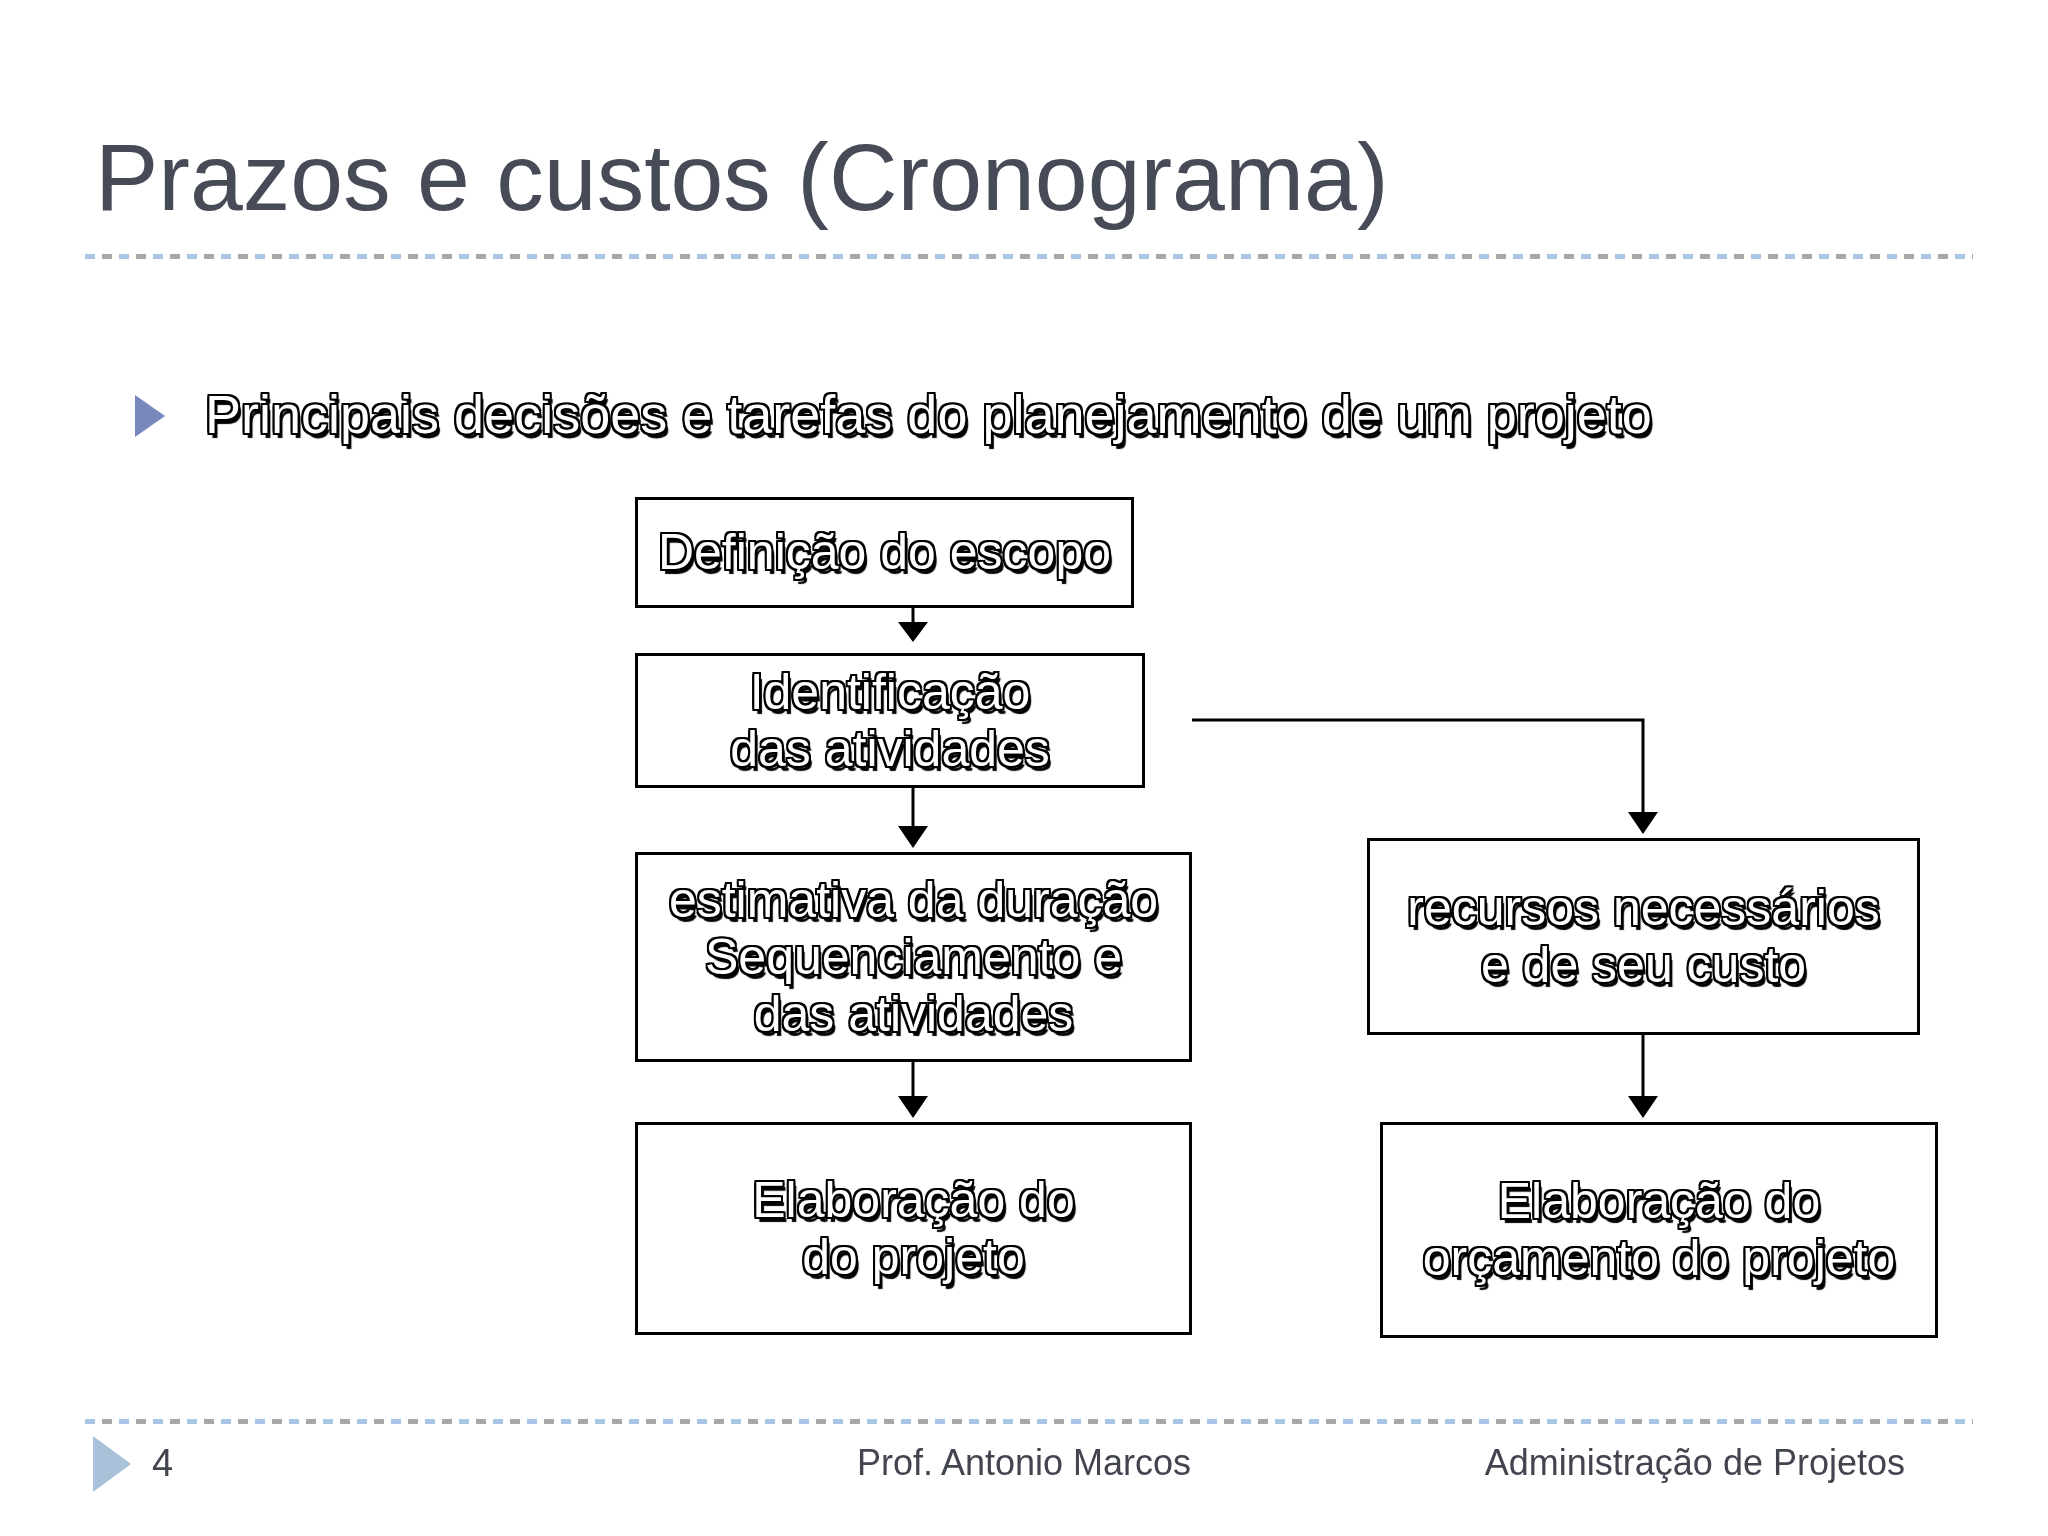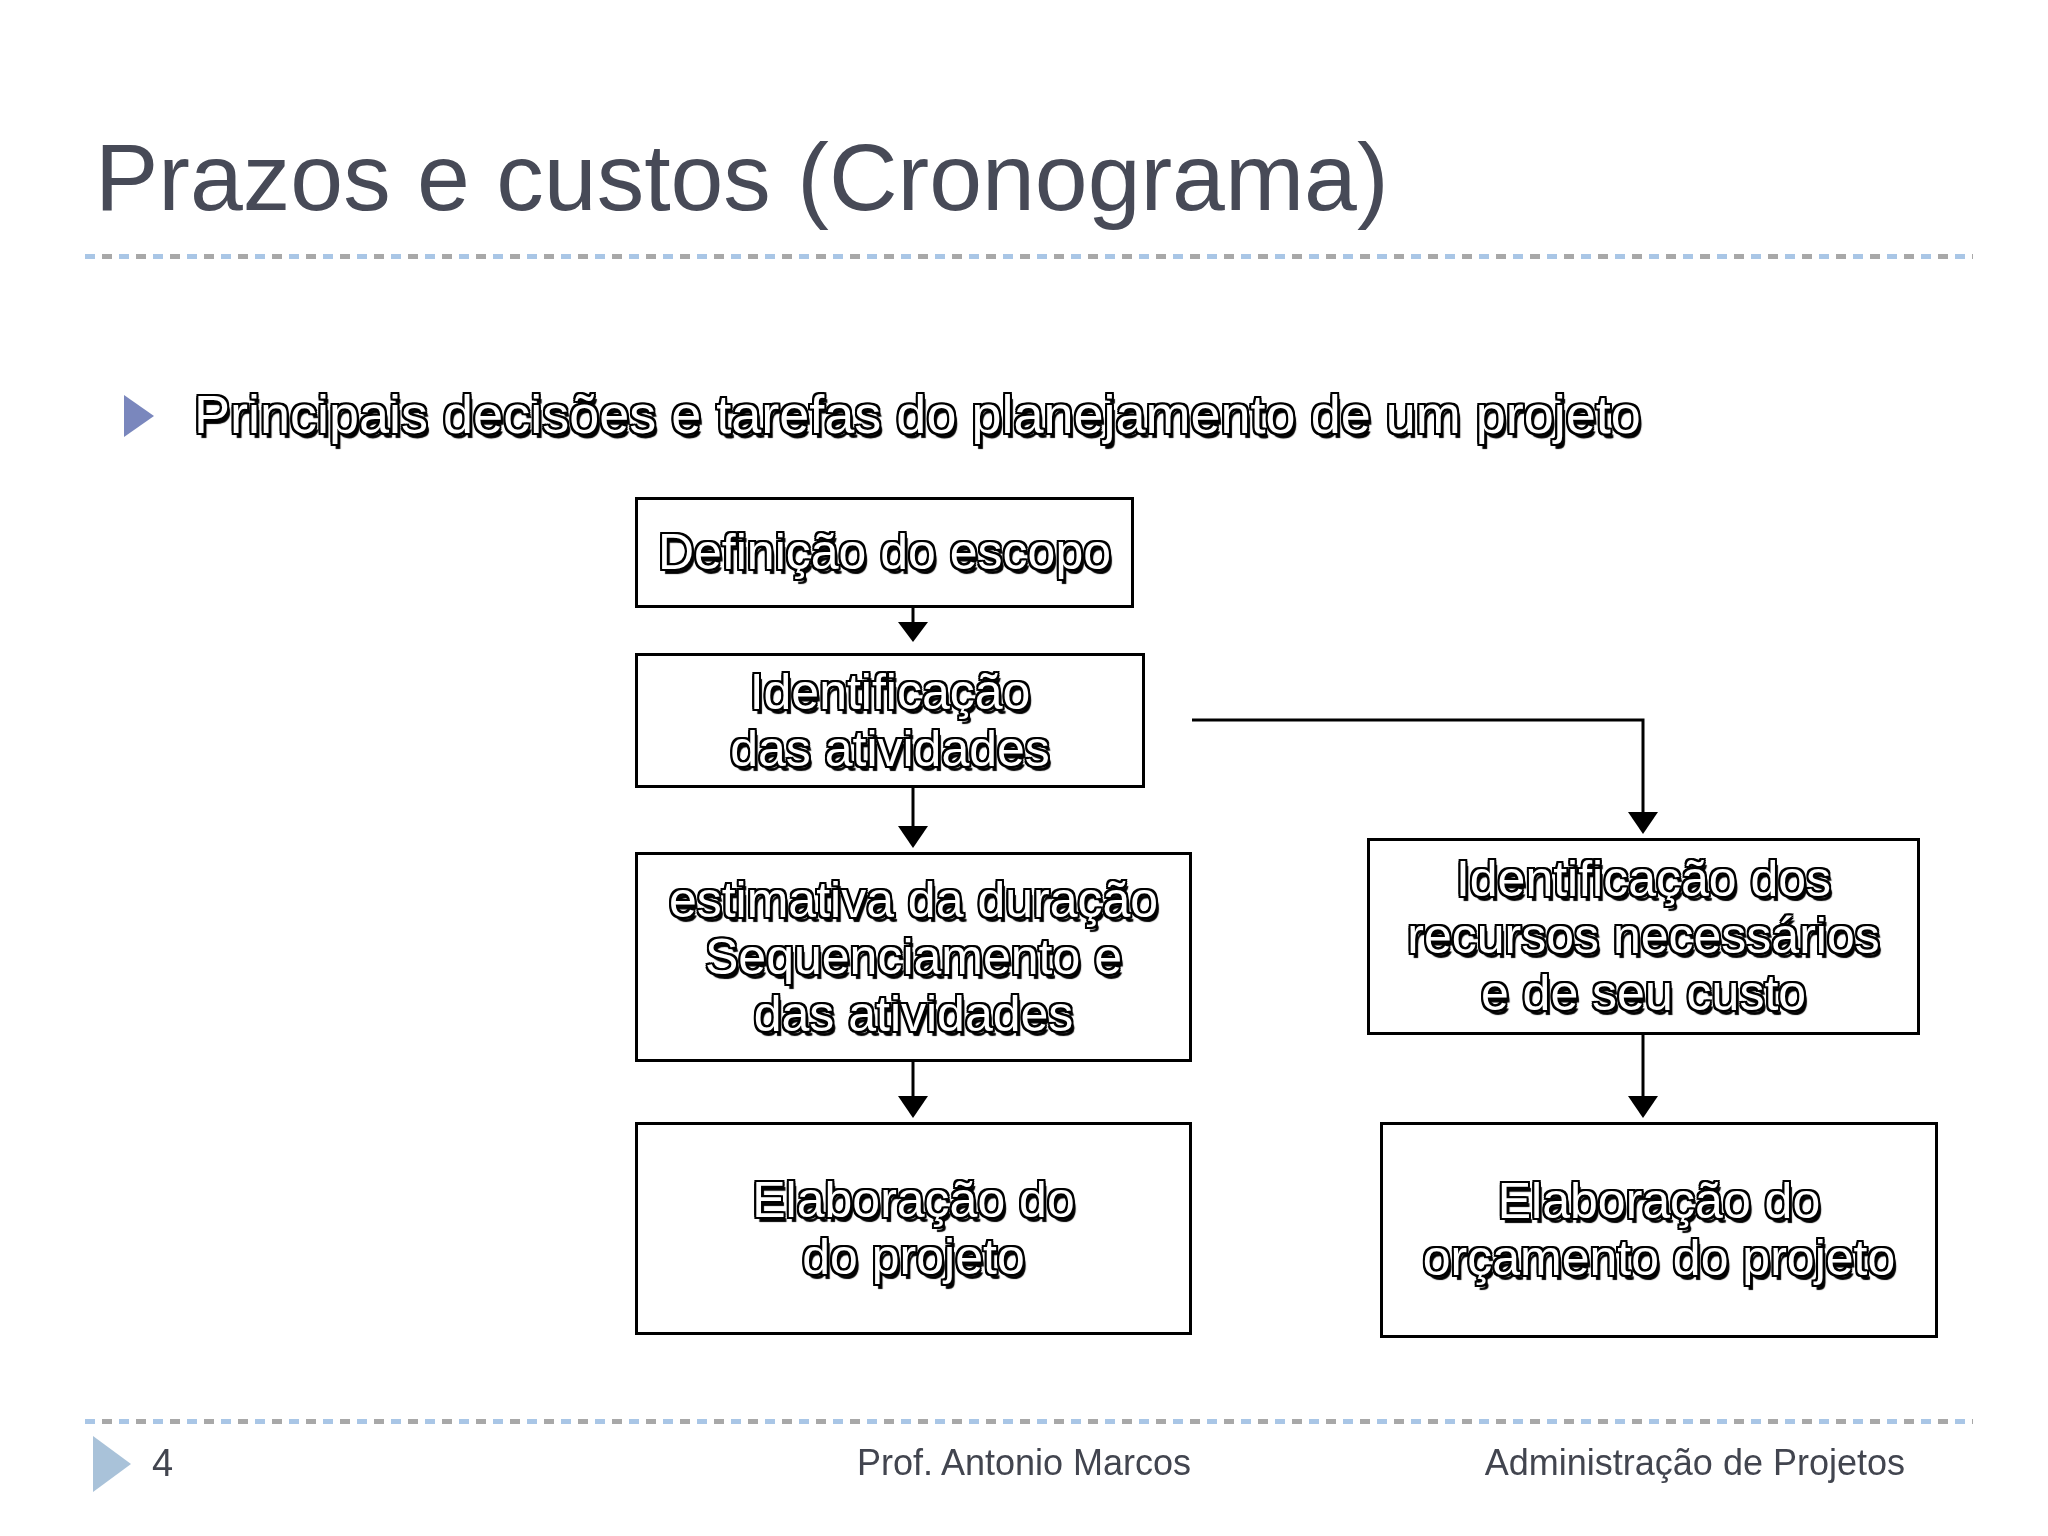--- a/index.html
+++ b/index.html
@@ -38,21 +38,21 @@
       transparent 10px, transparent 17px,
       #a8a8a8 17px, #a8a8a8 27px,
       transparent 27px, transparent 34px);
   }
   .title-rule  { top: 254px; }
   .footer-rule { top: 1419px; }
 
   
   .bullet-row {
     position: absolute;
-    left: 124px; top: 385px;
+    left: 135px; top: 385px;
     display: flex;
     align-items: flex-start;
   }
   .bullet-triangle {
     width: 0; height: 0;
     margin-top: 10px;
     border-left: 30px solid #7a87bd;
     border-top: 21px solid transparent;
     border-bottom: 21px solid transparent;
   }
@@ -163,21 +163,20 @@
     <span class="line">Sequenciamento e</span>
     <span class="line">das atividades</span>
   </div>
 
   <div class="node embossed" style="left:635px; top:1122px; width:557px; height:213px;">
     <span class="line">Elaboração do</span>
     <span class="line">do projeto</span>
   </div>
 
   <div class="node embossed" style="left:1367px; top:838px; width:553px; height:197px;">
-    <span class="line">Identificação dos</span>
     <span class="line">recursos necessários</span>
     <span class="line">e de seu custo</span>
   </div>
 
   <div class="node embossed" style="left:1380px; top:1122px; width:558px; height:216px;">
     <span class="line">Elaboração do</span>
     <span class="line">orçamento do projeto</span>
   </div>
 
   <div class="dashed-rule footer-rule"></div>

